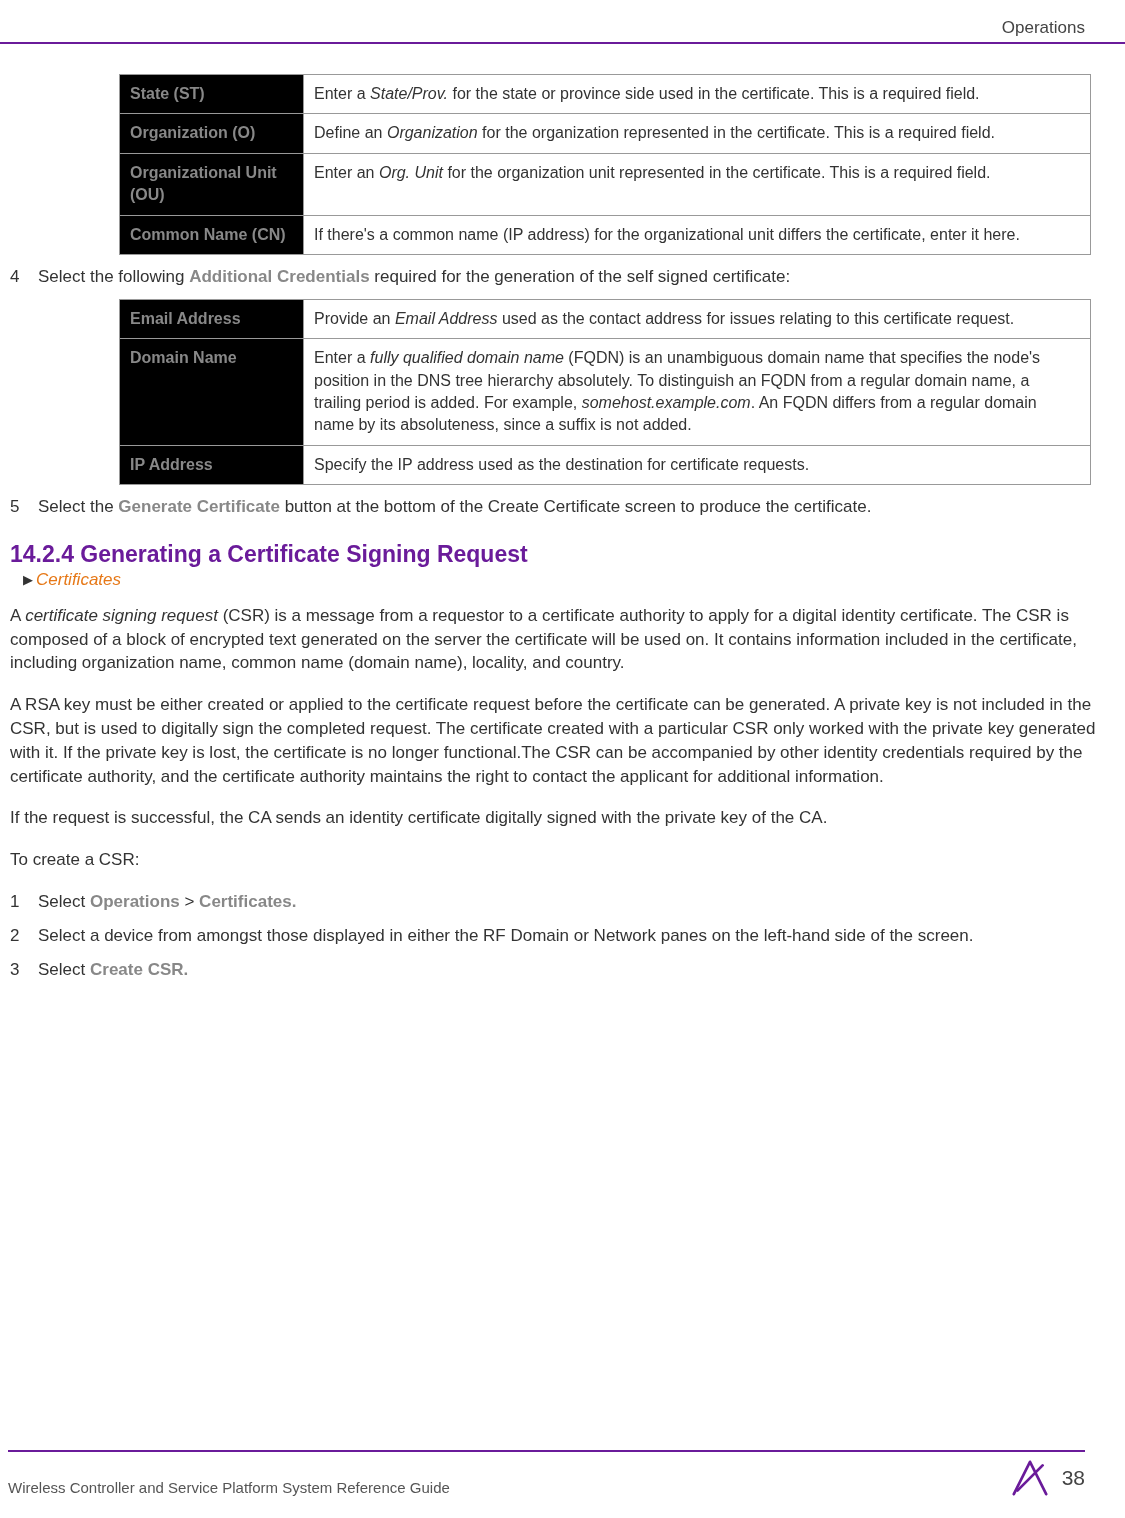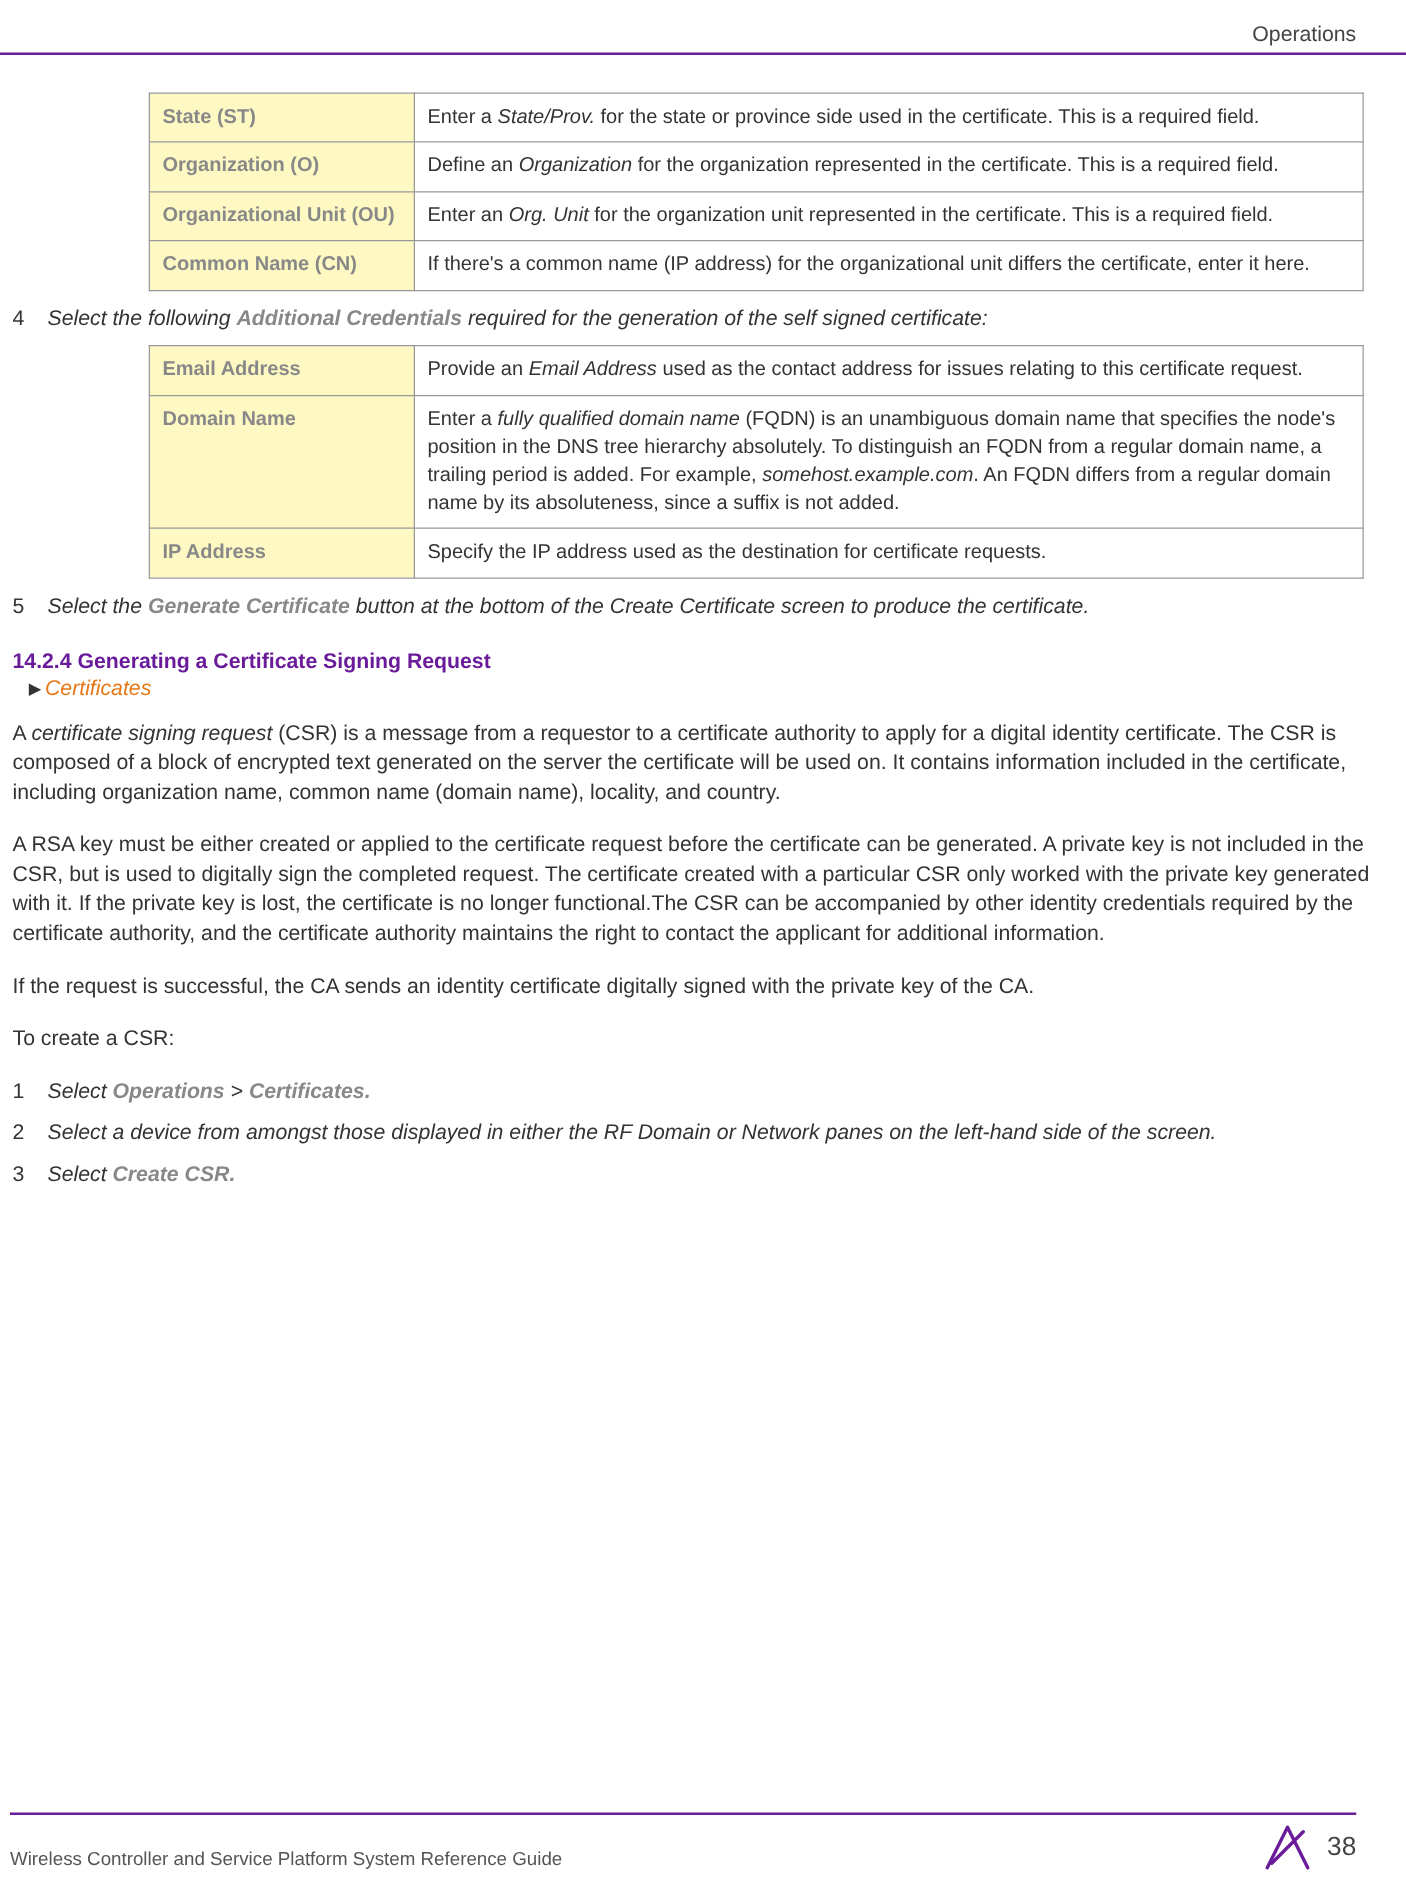--- a/index.html
+++ b/index.html
@@ -37,24 +37,24 @@
       border-collapse: collapse;
       font-size: 16px;
     }
     table.fields td {
       border: 1px solid #999;
       padding: 8px 10px;
       vertical-align: top;
       line-height: 1.4;
     }
     table.fields td.label {
-      background: #fef9c3;
+      background: #000000;
       color: #888;
       font-weight: bold;
-      width: 212px;
+      width: 184px;
     }
     table.fields td.desc {
       color: #333;
       font-weight: 300;
     }
     .italic {
       font-style: italic;
     }
     .step {
       display: flex;
@@ -63,29 +63,28 @@
       font-weight: 300;
       color: #333;
       line-height: 1.4;
     }
     .step .num {
       width: 28px;
       flex-shrink: 0;
     }
     .step .txt {
       flex: 1;
-      font-style: italic;
     }
     .bold-gray {
       color: #888;
       font-weight: bold;
     }
     h2.section-heading {
       color: #6a1b9a;
-      font-size: 17px;
+      font-size: 23px;
       font-weight: bold;
       margin: 22px 0 2px 5px;
     }
     .breadcrumb {
       display: flex;
       align-items: center;
       margin: 2px 0 14px 18px;
       font-size: 17px;
       color: #e67817;
       font-style: italic;

